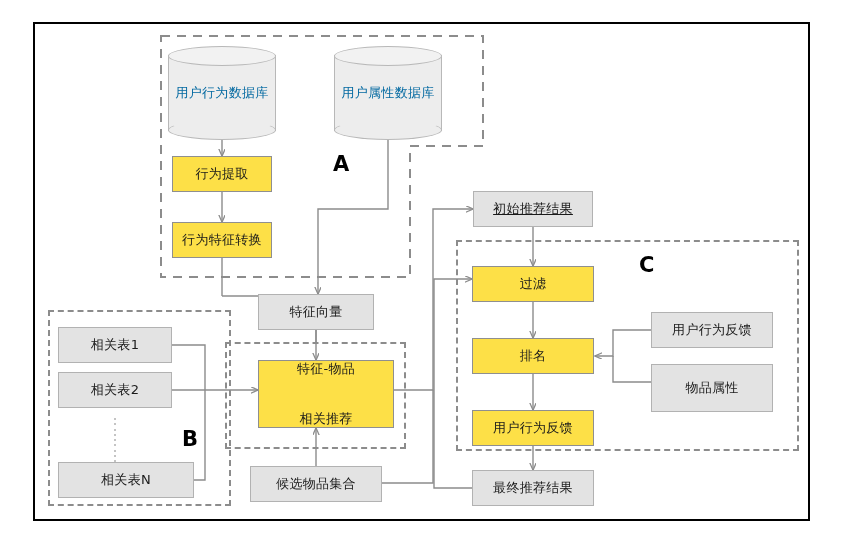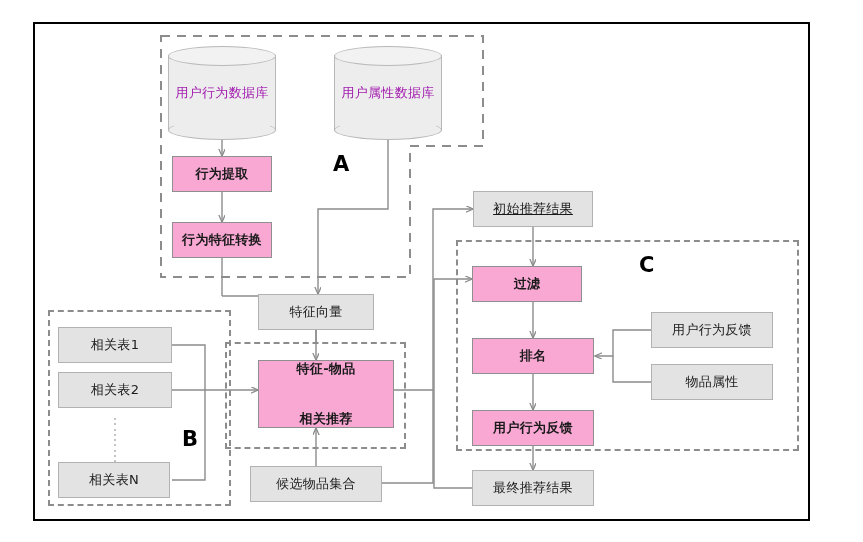--- a/index.html
+++ b/index.html
@@ -45,23 +45,22 @@
     font-size: 13px;
     color: #1a1a1a;
     line-height: 1.25;
     letter-spacing: 0.3px;
   }
   .node.light {
     background: #e3e3e3;
     border: 1px solid #b2b2b2;
   }
   .node.dark {
-    background: #f9a8d4;
+    background: #fde047;
     border: 1.5px solid #8f8f8f;
-    font-weight: bold;
   }
   .cyl {
     position: absolute;
     box-sizing: border-box;
   }
   .cyl .body {
     position: absolute;
     left: 0;
     right: 0;
     top: 9px;
@@ -97,21 +96,21 @@
   .cyl .cyl-label {
     position: absolute;
     left: 0;
     right: 0;
     top: 0;
     bottom: 0;
     display: flex;
     align-items: center;
     justify-content: center;
     font-size: 13px;
-    color: #a21caf;
+    color: #0369a1;
     letter-spacing: 0.3px;
   }
   .grouplabel {
     position: absolute;
     font-weight: bold;
     font-size: 21px;
     color: #000000;
   }
   .dashbox {
     position: absolute;
@@ -232,36 +231,36 @@
       <i></i>
       <i></i>
       <i></i>
       <i></i>
       <i></i>
       <i></i>
       <i></i>
       <i></i>
   </div>
 
-  <div class="node light" style="left:58px; top:462px; width:112px; height:36px;">相关表N</div>
+  <div class="node light" style="left:58px; top:462px; width:136px; height:36px;">相关表N</div>
 
   <div class="node dark" style="left:258px; top:360px; width:136px; height:68px; flex-direction:column;justify-content:space-between;">
     <span>特征-物品</span>
     <span>相关推荐</span>
   </div>
 
   <div class="node light" style="left:250px; top:466px; width:132px; height:36px;">候选物品集合</div>
 
   <div class="node light" style="left:473px; top:191px; width:120px; height:36px;text-decoration:underline;">初始推荐结果</div>
 
-  <div class="node dark" style="left:472px; top:266px; width:110px; height:36px;">过滤</div>
+  <div class="node dark" style="left:472px; top:266px; width:122px; height:36px;">过滤</div>
 
   <div class="node dark" style="left:472px; top:338px; width:122px; height:36px;">排名</div>
 
   <div class="node dark" style="left:472px; top:410px; width:122px; height:36px;">用户行为反馈</div>
 
   <div class="node light" style="left:472px; top:470px; width:122px; height:36px;">最终推荐结果</div>
 
   <div class="node light" style="left:651px; top:312px; width:122px; height:36px;">用户行为反馈</div>
 
-  <div class="node light" style="left:651px; top:364px; width:122px; height:36px;">物品属性</div>
+  <div class="node light" style="left:651px; top:364px; width:122px; height:48px;">物品属性</div>
 
 </div>
 
 </body></html>

